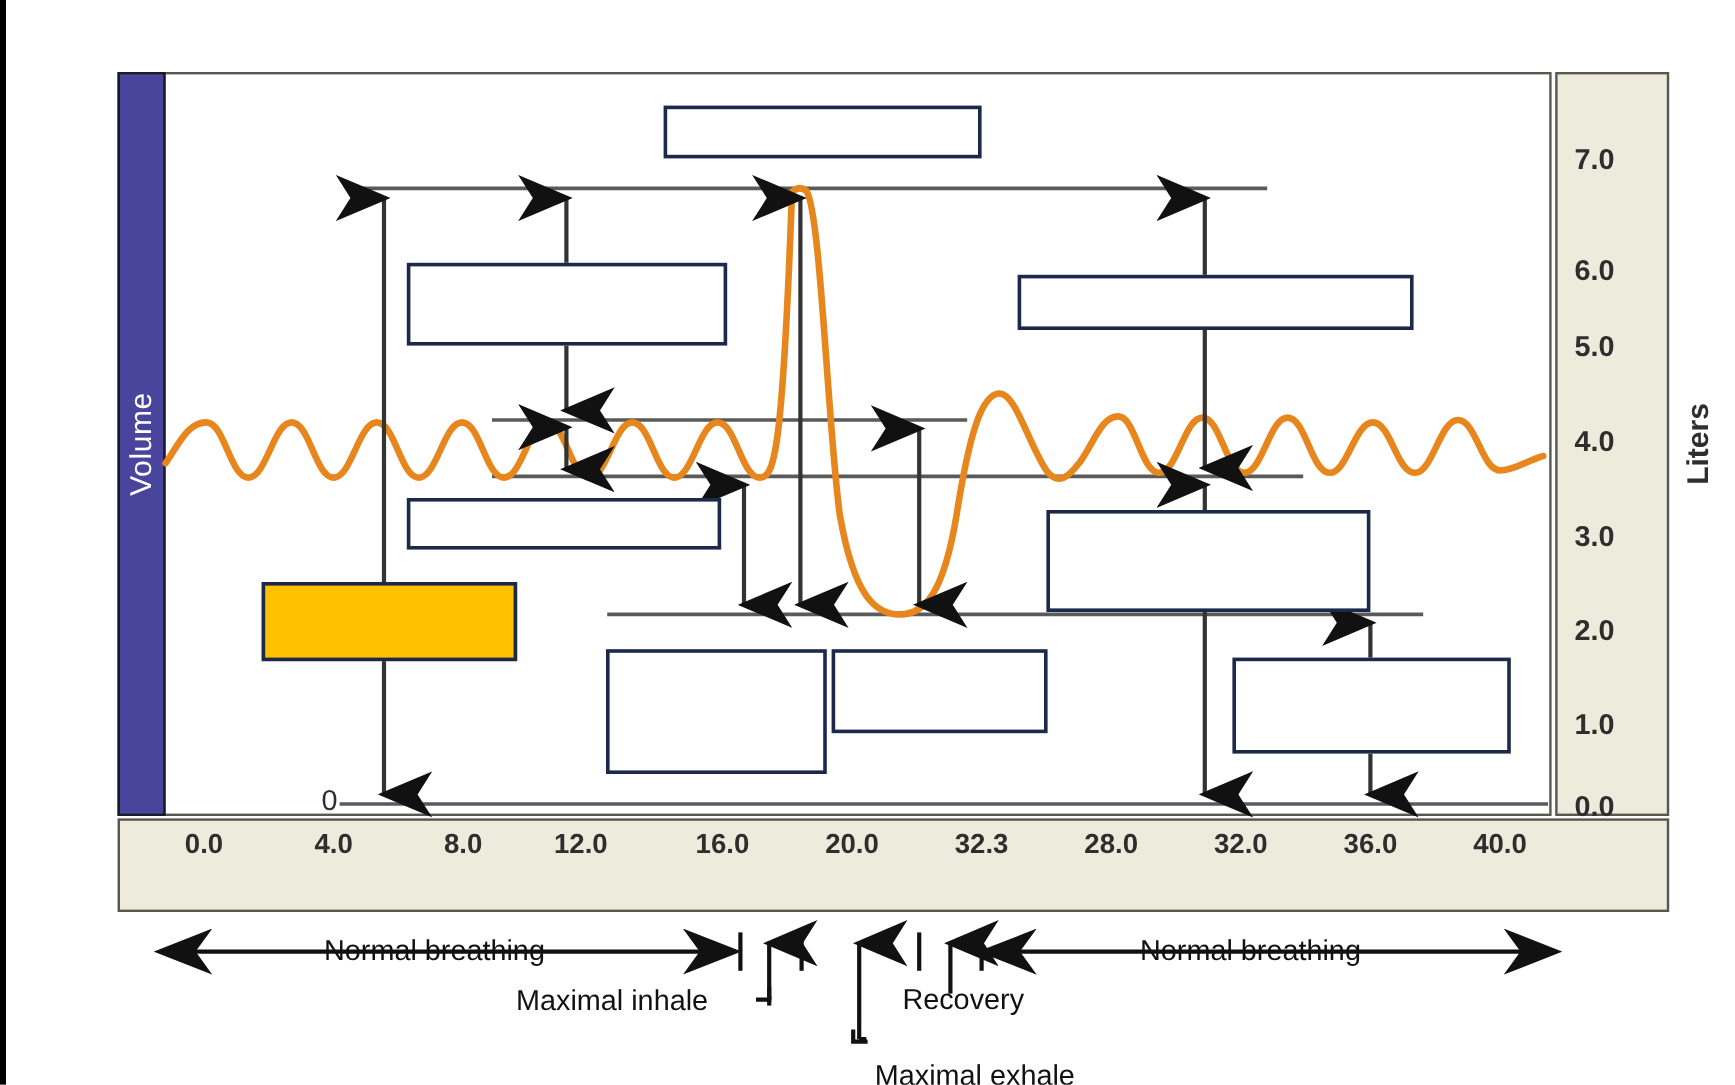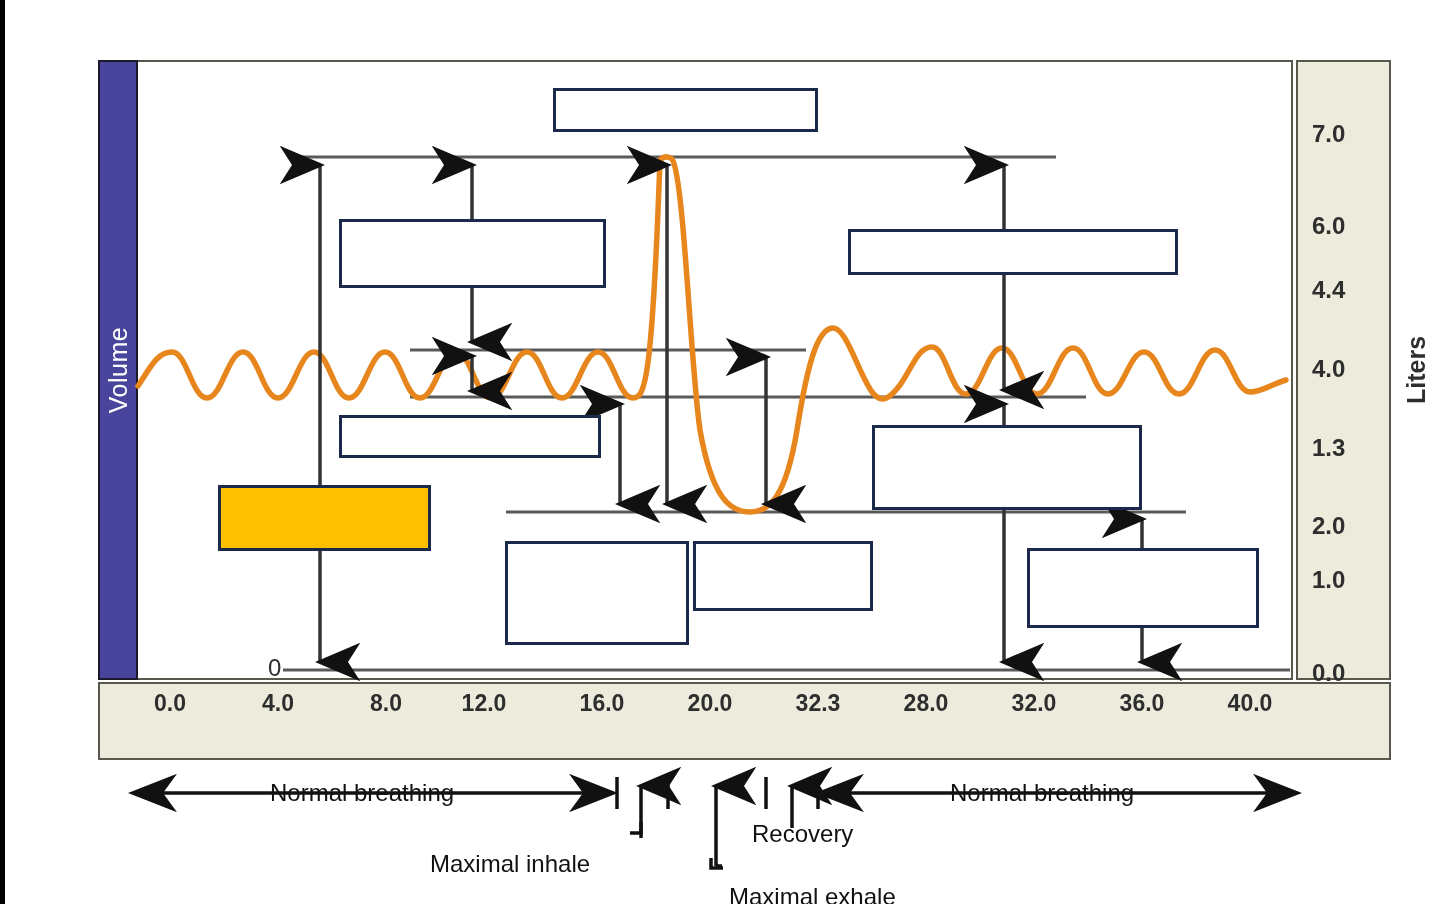--- a/index.html
+++ b/index.html
@@ -82,25 +82,25 @@
 
   <div class="plot-panel"></div>
 
   <div class="vol-band">
     <span>Volume</span>
   </div>
 
   <div class="liters-axis">
     <div class="tick" style="top:58px">7.0</div>
     <div class="tick" style="top:150px">6.0</div>
-    <div class="tick" style="top:214px">4.4</div>
+    <div class="tick" style="top:214px">5.0</div>
     <div class="tick" style="top:293px">4.0</div>
-    <div class="tick" style="top:372px">1.3</div>
+    <div class="tick" style="top:372px">3.0</div>
     <div class="tick" style="top:450px">2.0</div>
-    <div class="tick" style="top:504px">1.0</div>
+    <div class="tick" style="top:529px">1.0</div>
     <div class="tick" style="top:597px">0.0</div>
   </div>
   <div class="liters-label">
     <span>Liters</span>
   </div>
 
   <div class="sec-axis">
     <div class="stick" style="left:70px">0.0</div>
     <div class="stick" style="left:178px">4.0</div>
     <div class="stick" style="left:286px">8.0</div>
@@ -224,19 +224,19 @@
   <div class="abox" style="left:693px;top:541px;width:180px;height:70px;"></div>
 
   <div class="abox" style="left:872px;top:425px;width:270px;height:85px;"></div>
 
   <div class="abox" style="left:1027px;top:548px;width:232px;height:80px;"></div>
 
   <div class="ann" style="left:270px;top:779px;">Normal breathing</div>
 
   <div class="ann" style="left:950px;top:779px;">Normal breathing</div>
 
-  <div class="ann" style="left:430px;top:850px;">Maximal inhale</div>
+  <div class="ann" style="left:430px;top:821px;">Maximal inhale</div>
 
   <div class="ann" style="left:729px;top:855px;margin-top:28px;">Maximal exhale</div>
 
   <div class="ann" style="left:752px;top:820px;text-align:right;">Recovery</div>
 
 </div>
 
 </body></html>

